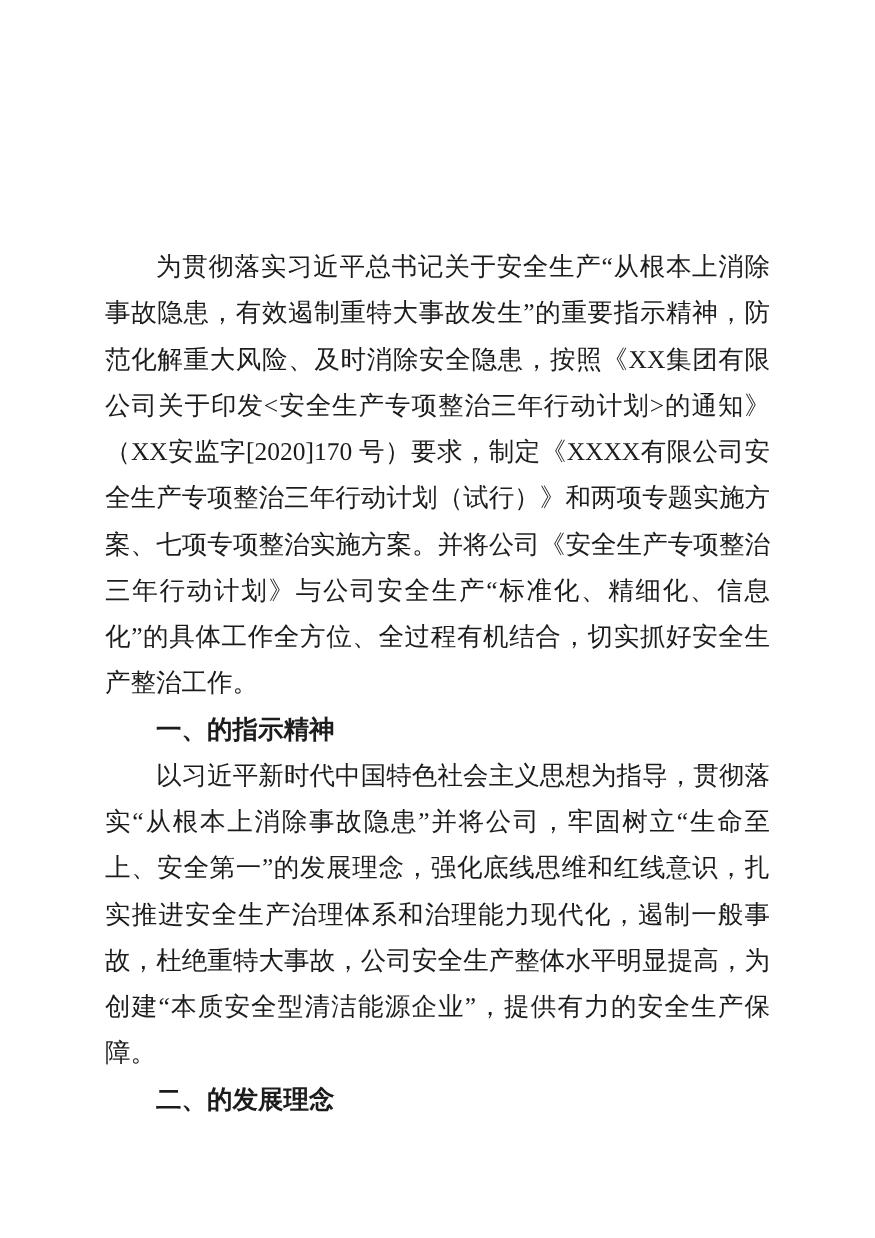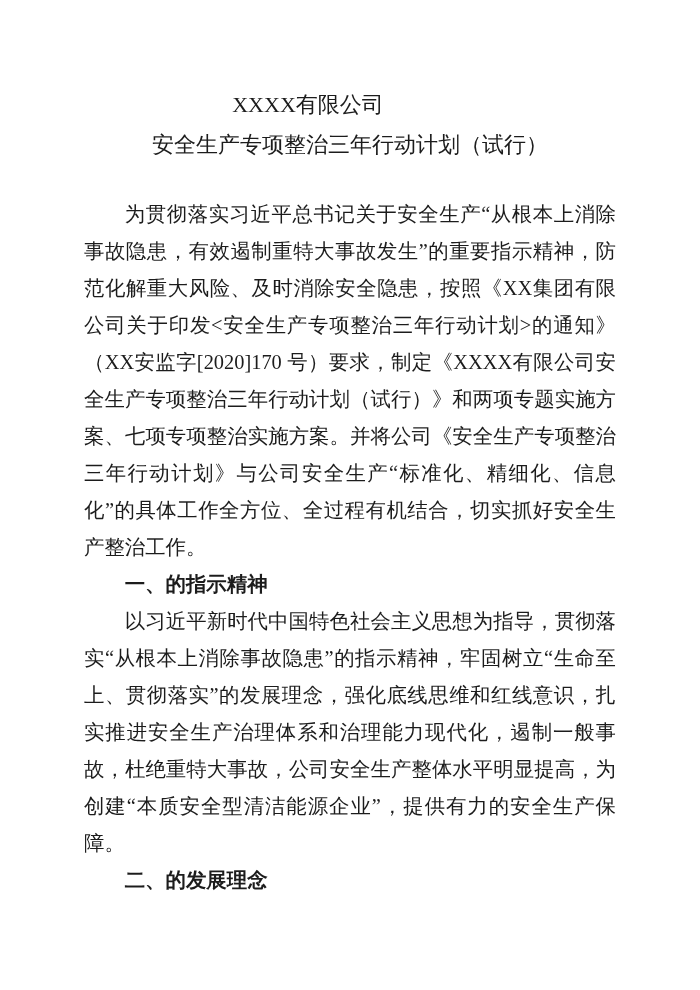--- a/index.html
+++ b/index.html
@@ -54,24 +54,20 @@
     font-family: Liberation Serif, serif;
   }
   .heading {
     font-weight: bold;
   }
 </style>
 </head>
 <body>
 
 <div class="page">
-  <div class="title-block">
-    <p class="doc-title">XXXX有限公司</p>
-    <p class="doc-subtitle">安全生产专项整治三年行动计划（试行）</p>
-  </div>
 
   <div class="content">
     <p class="para">为贯彻落实习近平总书记关于安全生产“从根本上消除事故隐患，有效遏制重特大事故发生”的重要指示精神，防范化解重大风险、及时消除安全隐患，按照《XX集团有限公司关于印发&lt;安全生产专项整治三年行动计划&gt;的通知》（XX安监字[2020]170 号）要求，制定《XXXX有限公司安全生产专项整治三年行动计划（试行）》和两项专题实施方案、七项专项整治实施方案。并将公司《安全生产专项整治三年行动计划》与公司安全生产“标准化、精细化、信息化”的具体工作全方位、全过程有机结合，切实抓好安全生产整治工作。</p>
     <p class="heading">一、的指示精神</p>
-    <p class="para">以习近平新时代中国特色社会主义思想为指导，贯彻落实“从根本上消除事故隐患”的指示精神，牢固树立“生命至上、贯彻落实”的发展理念，强化底线思维和红线意识，扎实推进安全生产治理体系和治理能力现代化，遏制一般事故，杜绝重特大事故，公司安全生产整体水平明显提高，为创建“本质安全型清洁能源企业”，提供有力的安全生产保障。</p>
+    <p class="para">以习近平新时代中国特色社会主义思想为指导，贯彻落实“从根本上消除事故隐患”并将公司，牢固树立“生命至上、安全第一”的发展理念，强化底线思维和红线意识，扎实推进安全生产治理体系和治理能力现代化，遏制一般事故，杜绝重特大事故，公司安全生产整体水平明显提高，为创建“本质安全型清洁能源企业”，提供有力的安全生产保障。</p>
     <p class="heading">二、的发展理念</p>
   </div>
 </div>
 
 </body></html>

